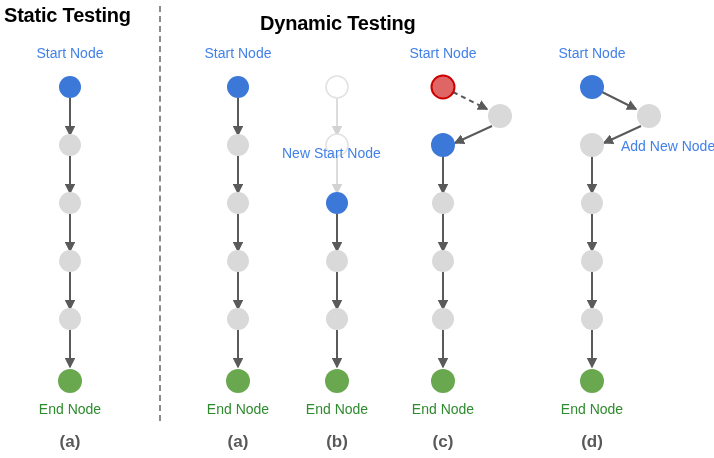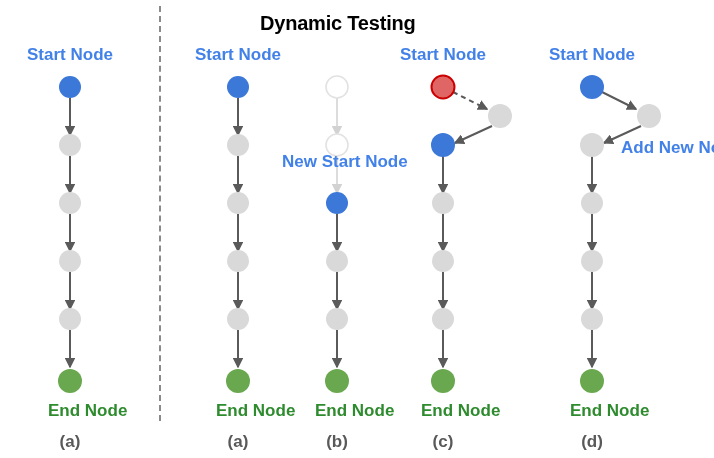--- a/index.html
+++ b/index.html
@@ -22,34 +22,35 @@
     border-left:2px dashed #8a8a8a;
   }
 
   .col-label{
     position:absolute;font-weight:bold;color:#595959;
     font-size:17px;white-space:nowrap;text-align:center;
     width:120px;
   }
 
   .node-label{
-    position:absolute;font-weight:bold;font-size:17px;
+    position:absolute;font-weight:normal;font-size:14px;
     white-space:nowrap;
   }
   .lbl-start{color:#4281e8;text-align:center;width:140px;}
-  .lbl-end{color:#2e8b2e;text-align:left;width:140px;padding-left:48px;}
+  .lbl-end{color:#2e8b2e;text-align:center;width:140px;}
   .lbl-inline{color:#4281e8;text-align:left;}
 
   svg{position:absolute;left:0;top:0;width:714px;height:458px;overflow:visible;}
 </style>
 </head>
 <body>
 
 <div id="stage">
 
+  <div class="title" id="title-static">Static Testing</div>
   <div class="title" id="title-dynamic">Dynamic Testing</div>
 
   <div class="divider"></div>
 
   <svg viewBox="0 0 714 458">
     <defs>
       <marker id="arrowDark" viewBox="0 0 10 10" refX="8.6" refY="5" markerWidth="5.2" markerHeight="5.2" orient="auto-start-reverse">
         <path d="M 0 0 L 10 5 L 0 10 z" fill="#5a5a5a"></path>
       </marker>
       <marker id="arrowFaded" viewBox="0 0 10 10" refX="8.6" refY="5" markerWidth="5.2" markerHeight="5.2" orient="auto-start-reverse">
@@ -130,21 +131,21 @@
       <circle cx="592" cy="319" r="11" fill="#d9d9d9"></circle>
       <circle cx="592" cy="381" r="12" fill="#6aa84f"></circle>
     </g>
   </svg>
 
   <div class="node-label lbl-start" style="left:0px;top:45px;">Start Node</div>
   <div class="node-label lbl-start" style="left:168px;top:45px;">Start Node</div>
   <div class="node-label lbl-start" style="left:373px;top:45px;">Start Node</div>
   <div class="node-label lbl-start" style="left:522px;top:45px;">Start Node</div>
 
-  <div class="node-label lbl-inline" style="left:282px;top:152px;">New Start Node</div>
+  <div class="node-label lbl-inline" style="left:282px;top:145px;">New Start Node</div>
   <div class="node-label lbl-inline" style="left:621px;top:138px;">Add New Node</div>
 
   <div class="node-label lbl-end" style="left:0px;top:401px;">End Node</div>
   <div class="node-label lbl-end" style="left:168px;top:401px;">End Node</div>
   <div class="node-label lbl-end" style="left:267px;top:401px;">End Node</div>
   <div class="node-label lbl-end" style="left:373px;top:401px;">End Node</div>
   <div class="node-label lbl-end" style="left:522px;top:401px;">End Node</div>
 
   <div class="col-label" style="left:10px;top:432px;">(a)</div>
   <div class="col-label" style="left:178px;top:432px;">(a)</div>

